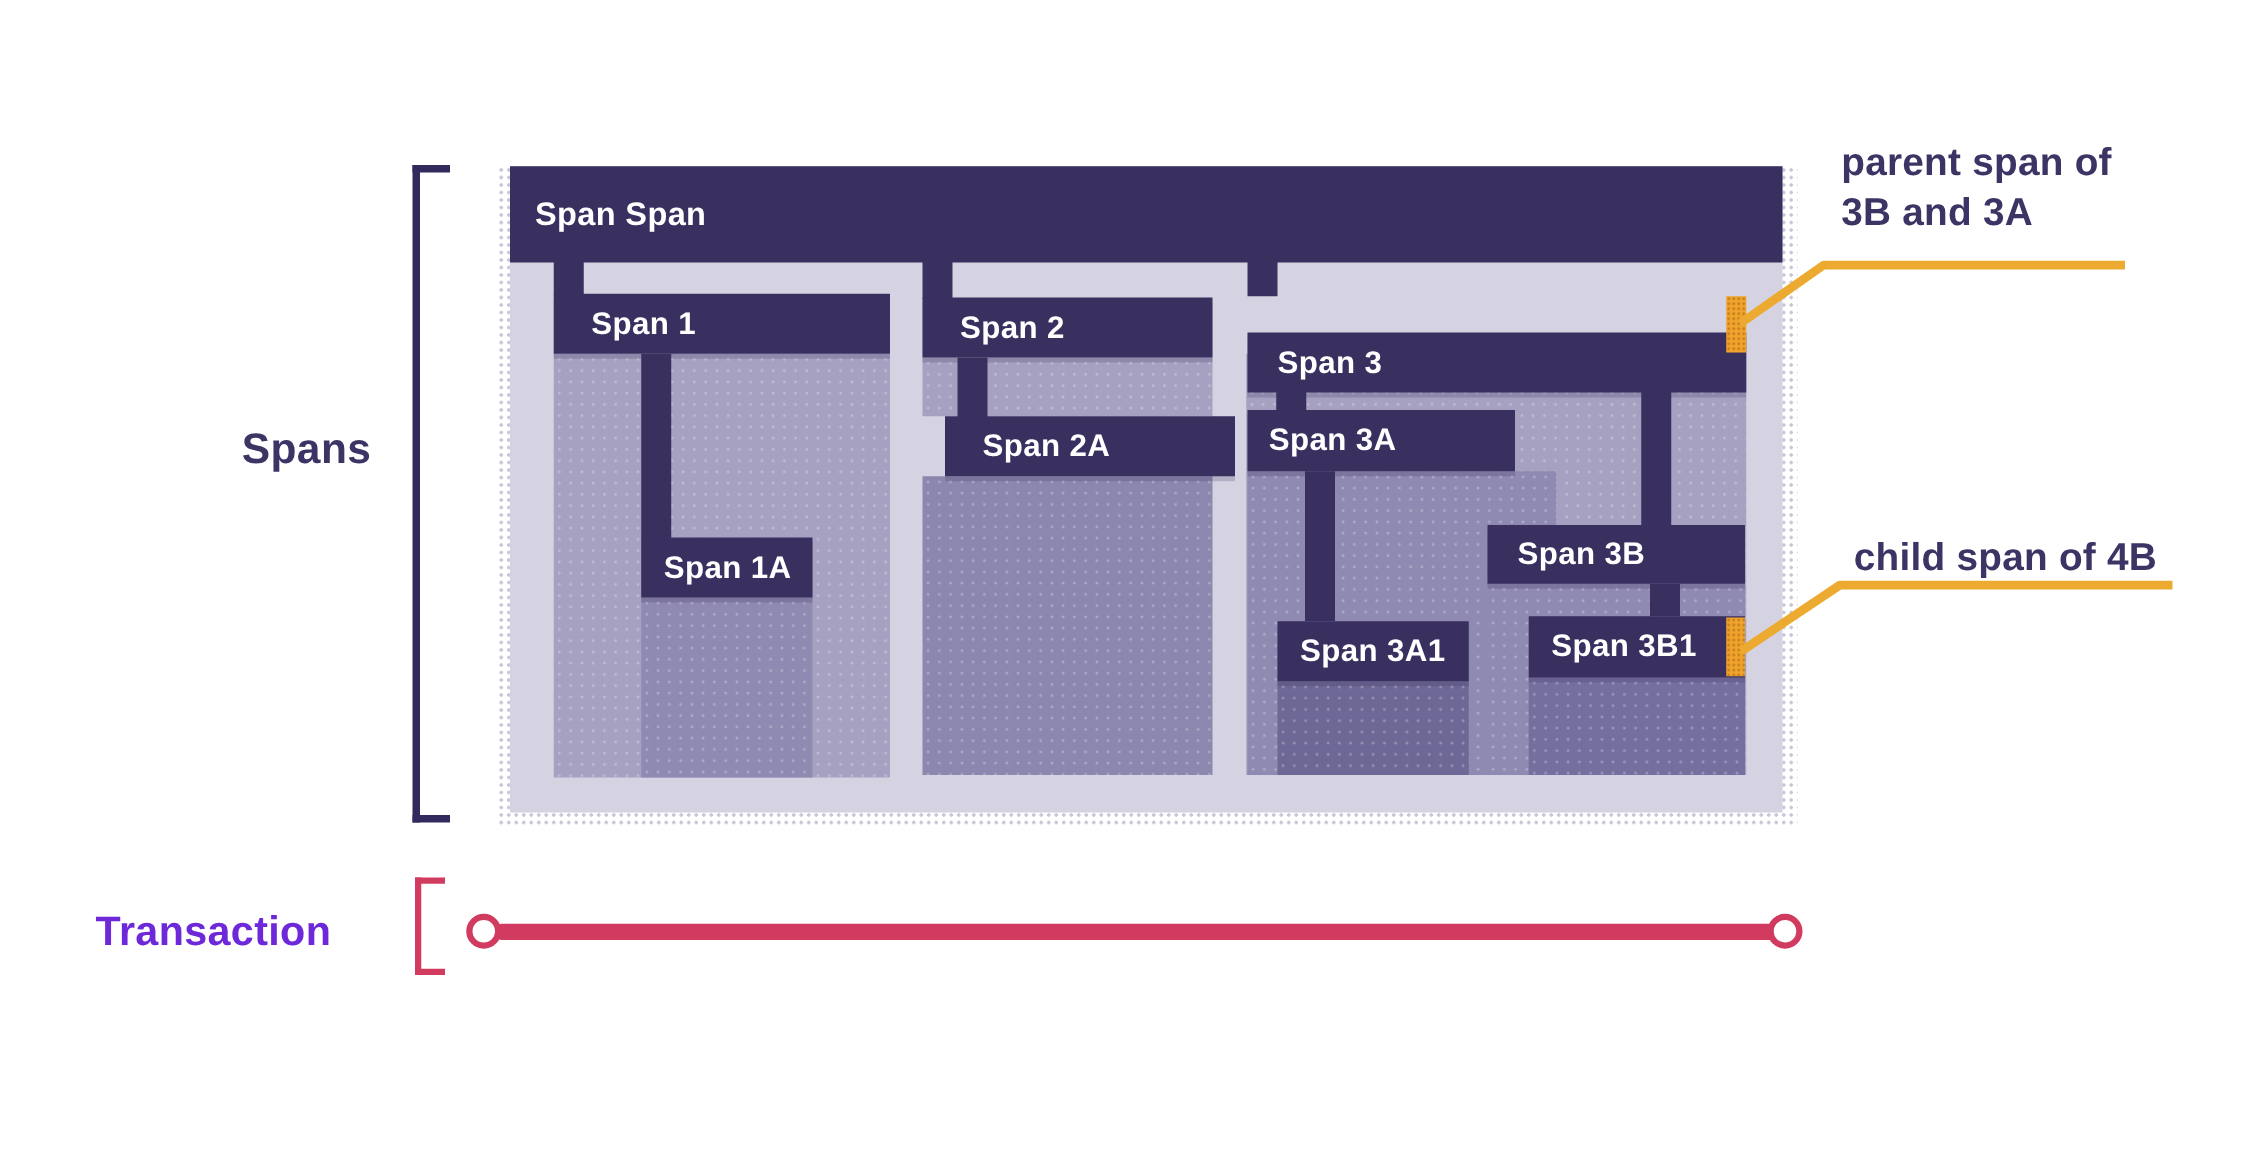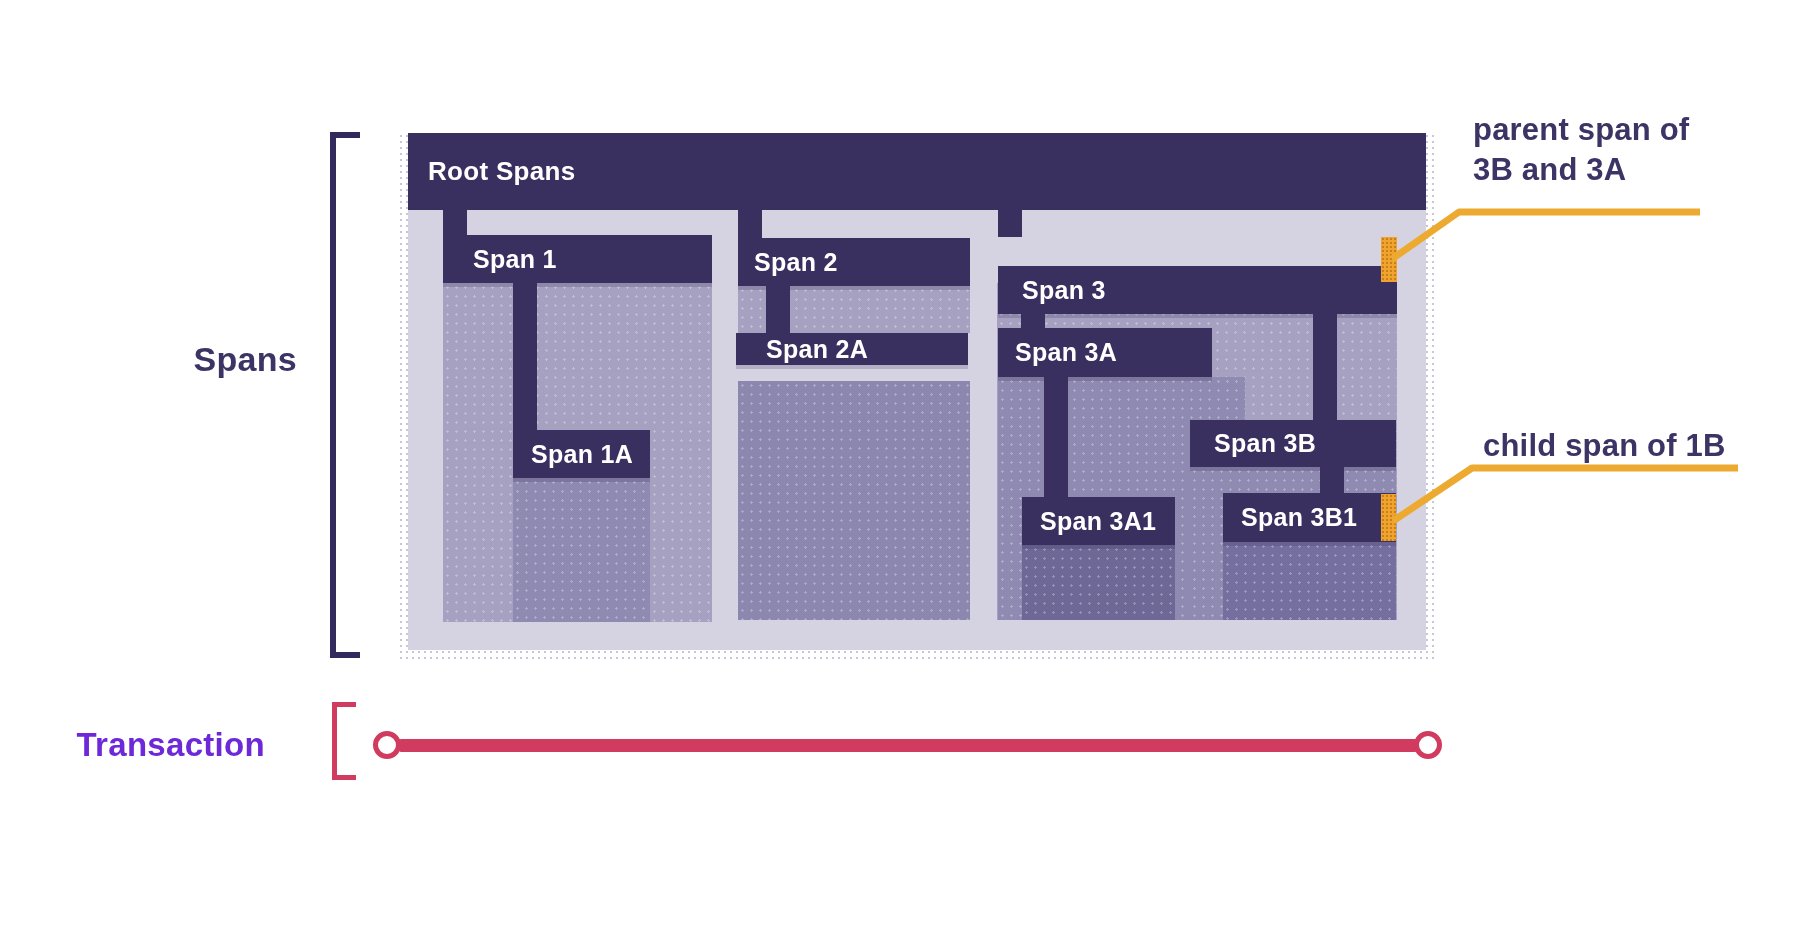--- a/index.html
+++ b/index.html
@@ -100,32 +100,32 @@
     <div class="conn" style="left:105px;top:150px;width:24px;height:148px;"></div>
     <div class="conn" style="left:330px;top:76px;width:24px;height:30px;"></div>
     <div class="conn" style="left:358px;top:153px;width:24px;height:48px;"></div>
     <div class="conn" style="left:590px;top:76px;width:24px;height:28px;"></div>
     <div class="conn" style="left:613px;top:150px;width:24px;height:45px;"></div>
     <div class="conn" style="left:636px;top:244px;width:24px;height:120px;"></div>
     <div class="conn" style="left:905px;top:150px;width:24px;height:137px;"></div>
     <div class="conn" style="left:912px;top:334px;width:24px;height:26px;"></div>
 
     <div class="bar root" style="left:0;top:0;width:1018px;height:77px;">
-      <span class="lbl">Root Spans</span>
+      <span class="lbl">Span Span</span>
     </div>
     <div class="bar" style="left:35px;top:102px;width:269px;height:48px;">
       <span class="lbl" style="padding-left:30px;">Span 1</span>
     </div>
     <div class="bar small" style="left:105px;top:297px;width:137px;height:48px;">
       <span class="lbl">Span 1A</span>
     </div>
     <div class="bar" style="left:330px;top:105px;width:232px;height:48px;">
-      <span class="lbl" style="padding-left:16px;">Span 2</span>
+      <span class="lbl" style="padding-left:30px;">Span 2</span>
     </div>
-    <div class="bar" style="left:328px;top:200px;width:232px;height:32px;">
+    <div class="bar" style="left:348px;top:200px;width:232px;height:48px;">
       <span class="lbl" style="padding-left:30px;">Span 2A</span>
     </div>
     <div class="bar" style="left:590px;top:102px;width:399px;height:48px;margin-top:31px;">
       <span class="lbl">Span 3</span>
     </div>
     <div class="bar" style="left:590px;top:195px;width:214px;height:49px;">
       <span class="lbl" style="padding-left:17px;">Span 3A</span>
     </div>
     <div class="bar small" style="left:614px;top:364px;width:153px;height:48px;">
       <span class="lbl">Span 3A1</span>
@@ -144,20 +144,20 @@
   <svg class="leader-svg">
     <polyline points="1700,212 1459,212 1392,259" fill="none" stroke="#edaa30" stroke-width="7" stroke-linejoin="round"></polyline>
     <polyline points="1738,468 1472,468 1393,521" fill="none" stroke="#edaa30" stroke-width="7" stroke-linejoin="round"></polyline>
   </svg>
 
   <div class="annotation ann-parent">
     <div>parent span of</div>
     <div>3B and 3A</div>
   </div>
   <div class="annotation ann-child">
-    <div>child span of 1B</div>
+    <div>child span of 4B</div>
   </div>
 
   <div class="tx-line"></div>
   <div class="tx-dot start"></div>
   <div class="tx-dot end"></div>
 
 </div>
 
 </body></html>

